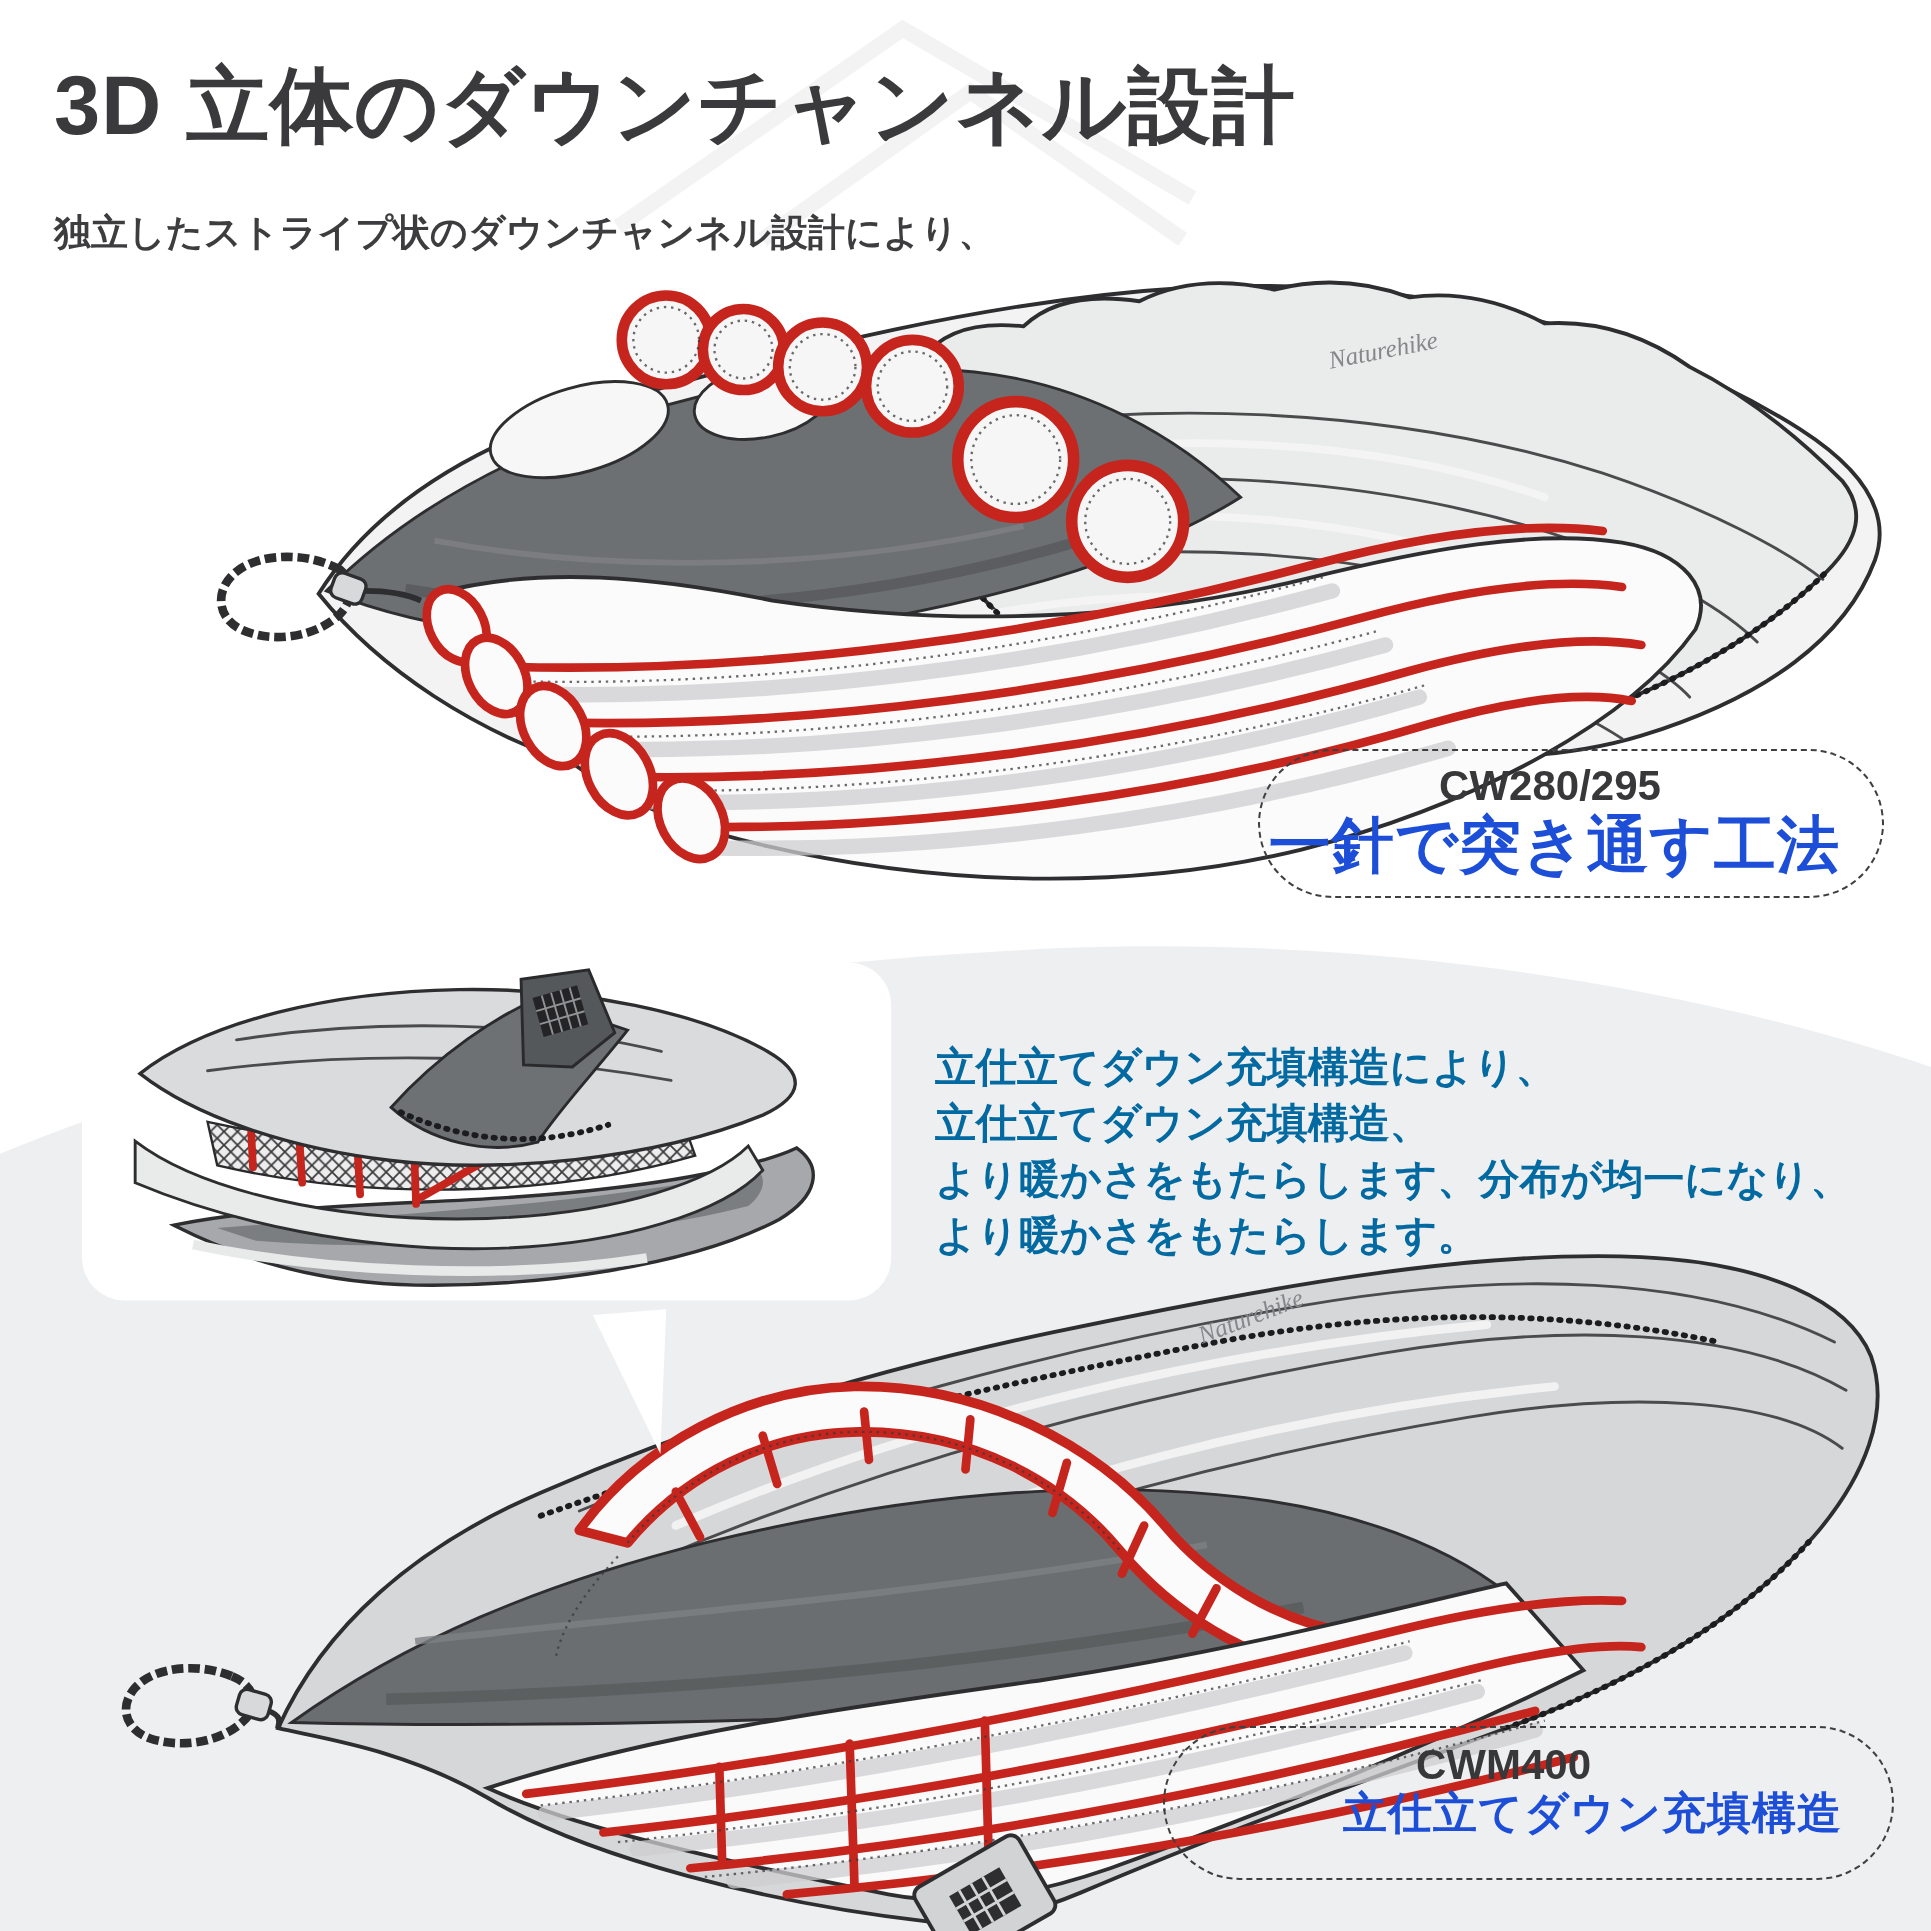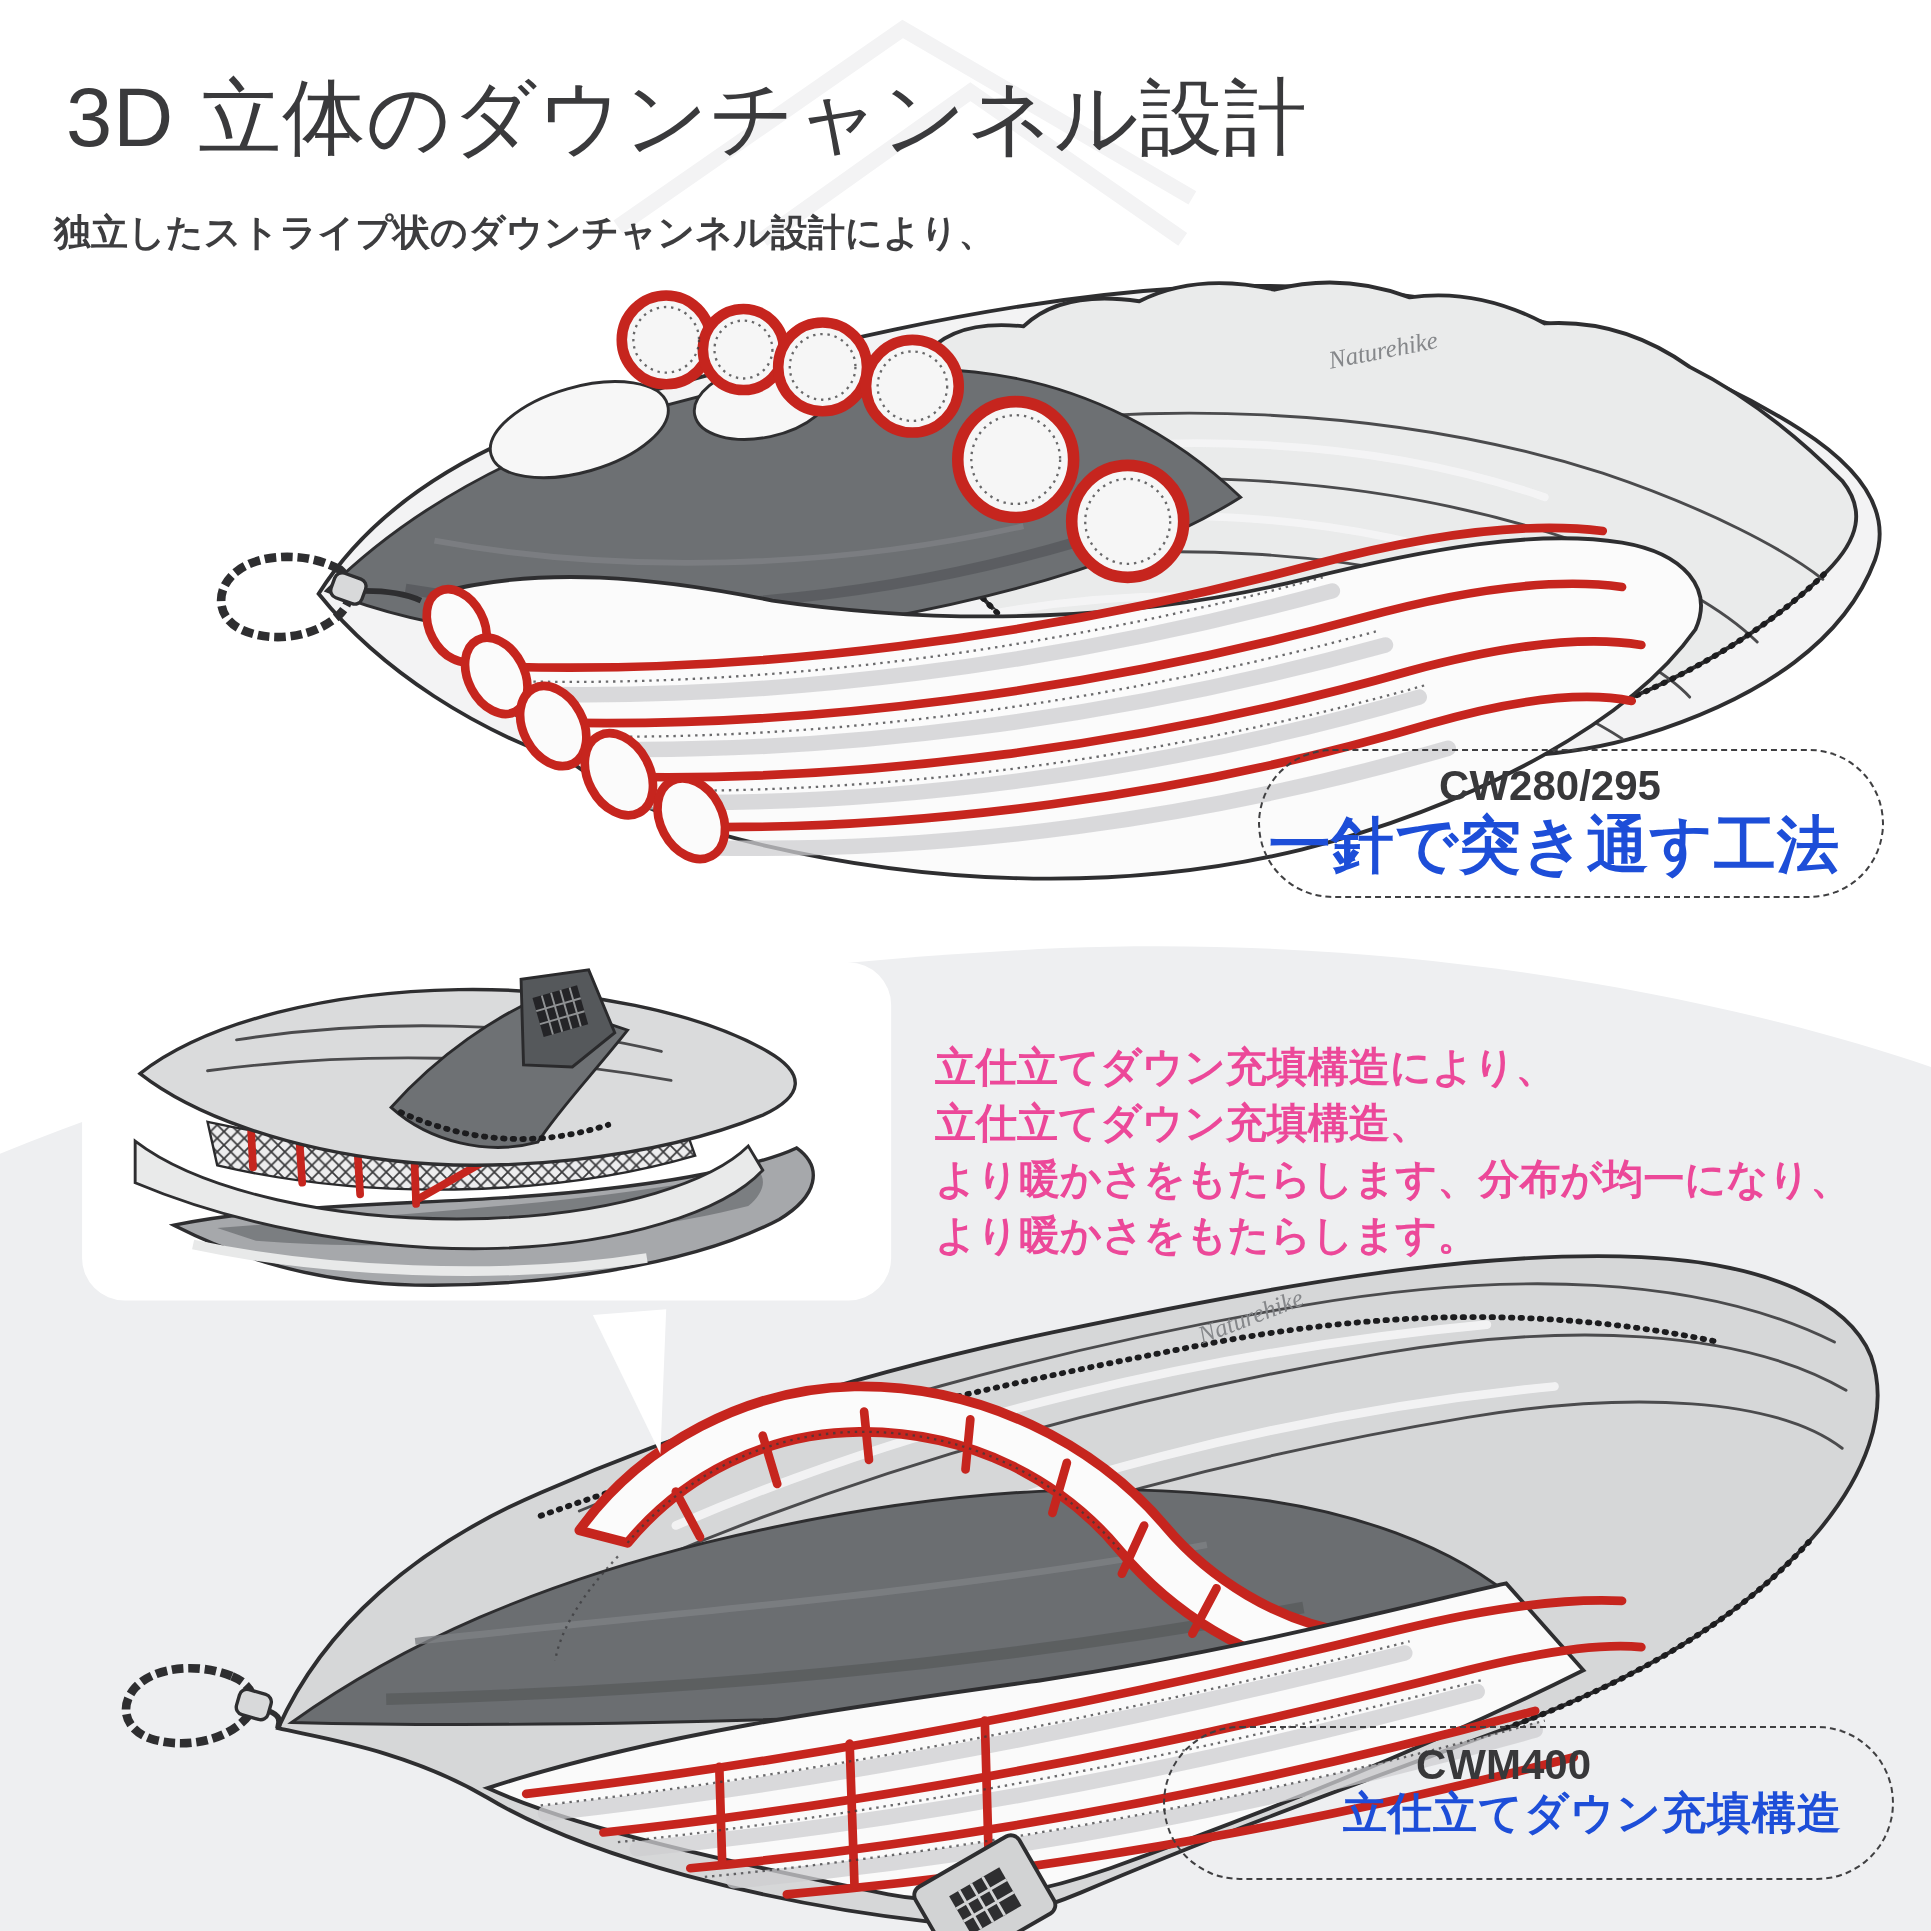--- a/index.html
+++ b/index.html
@@ -4,32 +4,32 @@
 <style>
   html,body{margin:0;padding:0;background:#ffffff;}
   .canvas{
     position:relative;width:1931px;height:1931px;overflow:hidden;
     background:var(--inset-background,#fff);
     font-family:"Liberation Sans","DejaVu Sans",sans-serif;
     color:var(--text-dark,#3a3a3c);
   }
   svg.art{position:absolute;left:0;top:0;width:1931px;height:1931px;}
   .page-title{
-    position:absolute;left:50px;top:56px;margin:16px;
-    font-size:83px;font-weight:400;letter-spacing:1px;line-height:1.1;
+    position:absolute;left:50px;top:56px;margin:4px;
+    font-size:83px;font-weight:700;letter-spacing:1px;line-height:1.1;
     color:var(--text-dark,#3a3a3c);white-space:nowrap;
   }
   .subtitle{
     position:absolute;left:54px;top:203px;margin:0;
     font-size:37px;font-weight:600;line-height:59px;color:#3d3d3f;
   }
   .subtitle span{display:block;white-space:nowrap;font-family:Liberation Serif, serif;}
   .body-paragraph{
     position:absolute;left:935px;top:1039px;
-    font-size:41px;font-weight:600;line-height:56px;color:#ec4899;
+    font-size:41px;font-weight:600;line-height:56px;color:#0369a1;
   }
   .body-paragraph div{white-space:nowrap;}
   .pill{
     position:absolute;border:2.9px dashed #3f3f41;border-radius:87px;
     box-sizing:border-box;text-align:right;background:transparent;
   }
   .pill-model{font-size:42px;font-weight:600;color:#38383a;line-height:1.1;white-space:nowrap;text-align:center;}
   .pill-label{font-weight:800;color:#1d4ed8;line-height:1.15;white-space:nowrap;letter-spacing:1px;}
   .pill-cw{left:1258px;top:749px;width:626px;height:149px;padding:11.6px 42px 0 0;}
   .pill-cw .pill-label{font-size:62px;}

